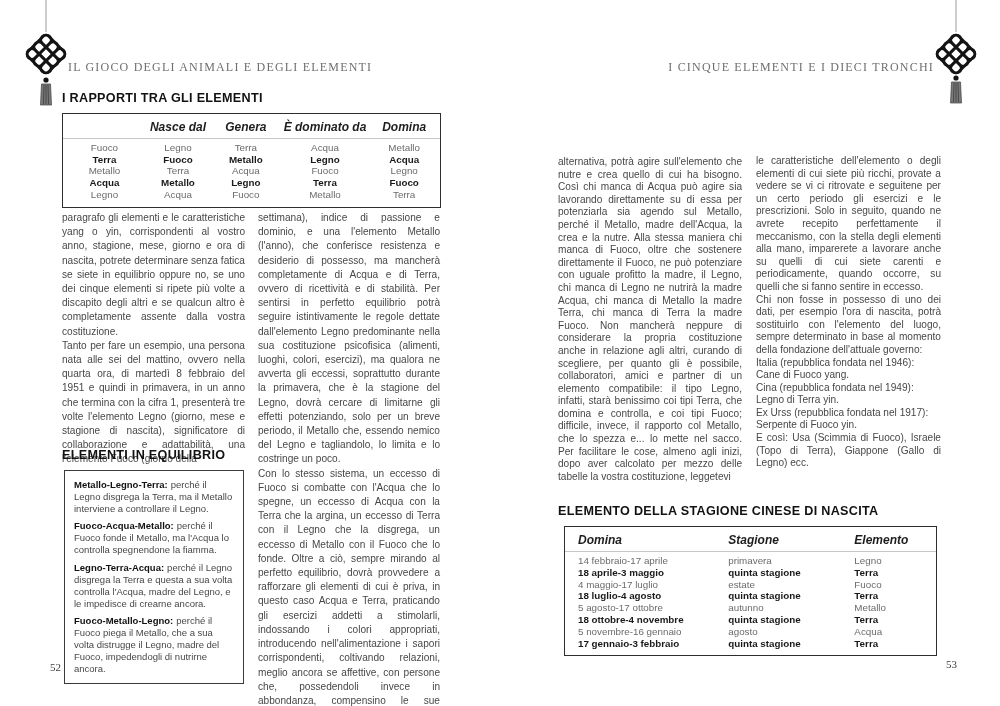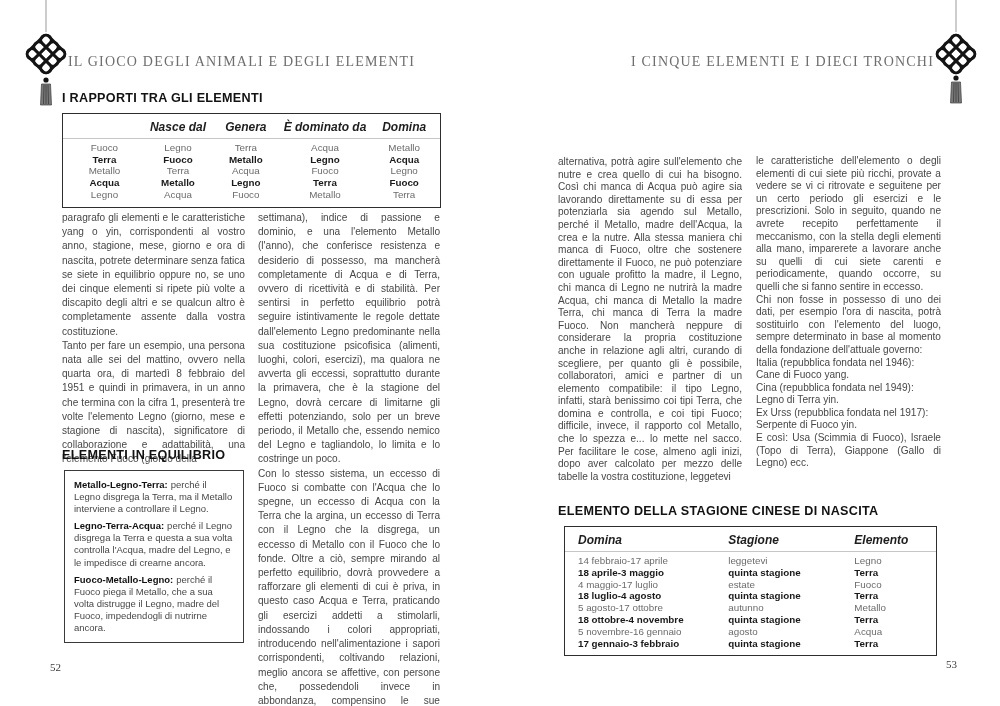--- a/index.html
+++ b/index.html
@@ -4,22 +4,22 @@
 <style>
   html,body { margin:0; padding:0; background:#ffffff; }
   .sheet {
     position:relative; width:1000px; height:706px; background:#ffffff;
     font-family:"Liberation Sans", sans-serif; color:#454545; overflow:hidden;
   }
 
   
   .ornament { position:absolute; top:0; width:48px; height:110px; }
   .runhead {
-    position:absolute; top:54px; font-family:"Liberation Serif", serif;
-    font-size:14px; letter-spacing:1.2px; color:#6e6e6e; white-space:nowrap;
+    position:absolute; top:60px; font-family:"Liberation Serif", serif;
+    font-size:12px; letter-spacing:1.2px; color:#6e6e6e; white-space:nowrap;
   }
   .runhead.left  { left:68px; }
   .runhead.right { right:66px; }
 
   
   .sec-title {
     position:absolute; font-size:12.6px; font-weight:bold; letter-spacing:0.3px;
     color:#121212; white-space:nowrap;
   }
   #title-relations { left:62px; top:91px; }
@@ -177,20 +177,21 @@
 
   <div class="bodycol" id="lcol1">
     <p>paragrafo gli elementi e le caratteristiche yang o yin, corrispondenti al vostro anno, stagione, mese, giorno e ora di nascita, potrete determinare senza fatica se siete in equilibrio oppure no, se uno dei cinque elementi si ripete più volte a discapito degli altri e se qualcun altro è completamente assente dalla vostra costituzione.</p>
     <p>Tanto per fare un esempio, una persona nata alle sei del mattino, ovvero nella quarta ora, di martedì 8 febbraio del 1951 e quindi in primavera, in un anno che termina con la cifra 1, presenterà tre volte l'elemento Legno (giorno, mese e stagione di nascita), significatore di collaborazione e adattabilità, una l'elemento Fuoco (giorno della</p>
   </div>
 
   <div class="sec-title" id="title-equilibrio">ELEMENTI IN EQUILIBRIO</div>
 
   <div id="eq-box">
     <p><span class="eq-term">Metallo-Legno-Terra:</span><span>perché il Legno disgrega la Terra, ma il Metallo interviene a controllare il Legno.</span></p>
+    <p><span class="eq-term">Fuoco-Acqua-Metallo:</span><span>perché il Fuoco fonde il Metallo, ma l'Acqua lo controlla spegnendone la fiamma.</span></p>
     <p><span class="eq-term">Legno-Terra-Acqua:</span><span>perché il Legno disgrega la Terra e questa a sua volta controlla l'Acqua, madre del Legno, e le impedisce di crearne ancora.</span></p>
     <p><span class="eq-term">Fuoco-Metallo-Legno:</span><span>perché il Fuoco piega il Metallo, che a sua volta distrugge il Legno, madre del Fuoco, impedendogli di nutrirne ancora.</span></p>
   </div>
 
   <div class="bodycol" id="lcol2">
     <p>settimana), indice di passione e dominio, e una l'elemento Metallo (l'anno), che conferisce resistenza e desiderio di possesso, ma mancherà completamente di Acqua e di Terra, ovvero di ricettività e di stabilità. Per sentirsi in perfetto equilibrio potrà seguire istintivamente le regole dettate dall'elemento Legno predominante nella sua costituzione psicofisica (alimenti, luoghi, colori, esercizi), ma qualora ne avverta gli eccessi, soprattutto durante la primavera, che è la stagione del Legno, dovrà cercare di limitarne gli effetti potenziando, solo per un breve periodo, il Metallo che, essendo nemico del Legno e tagliandolo, lo limita e lo costringe un poco.</p>
     <p>Con lo stesso sistema, un eccesso di Fuoco si combatte con l'Acqua che lo spegne, un eccesso di Acqua con la Terra che la argina, un eccesso di Terra con il Legno che la disgrega, un eccesso di Metallo con il Fuoco che lo fonde. Oltre a ciò, sempre mirando al perfetto equilibrio, dovrà provvedere a rafforzare gli elementi di cui è priva, in questo caso Acqua e Terra, praticando gli esercizi addetti a stimolarli, indossando i colori appropriati, introducendo nell'alimentazione i sapori corrispondenti, coltivando relazioni, meglio ancora se affettive, con persone che, possedendoli invece in abbondanza, compensino le sue carenze. Oppure, in</p>
   </div>
 
   <div class="pagenum" id="pn-left">52</div>
@@ -215,21 +216,21 @@
 
   <div class="tbl" id="table-season">
     <div class="hd">
       <div class="tc c0">Domina</div>
       <div class="tc c1">Stagione</div>
       <div class="tc c2">Elemento</div>
     </div>
     <div class="bd">
       <div class="tr">
         <div class="tc c0">14 febbraio-17 aprile</div>
-        <div class="tc c1">leggetevi</div>
+        <div class="tc c1">primavera</div>
         <div class="tc c2">Legno</div>
       </div>
       <div class="tr b">
         <div class="tc c0">18 aprile-3 maggio</div>
         <div class="tc c1">quinta stagione</div>
         <div class="tc c2">Terra</div>
       </div>
       <div class="tr">
         <div class="tc c0">4 maggio-17 luglio</div>
         <div class="tc c1">estate</div>

